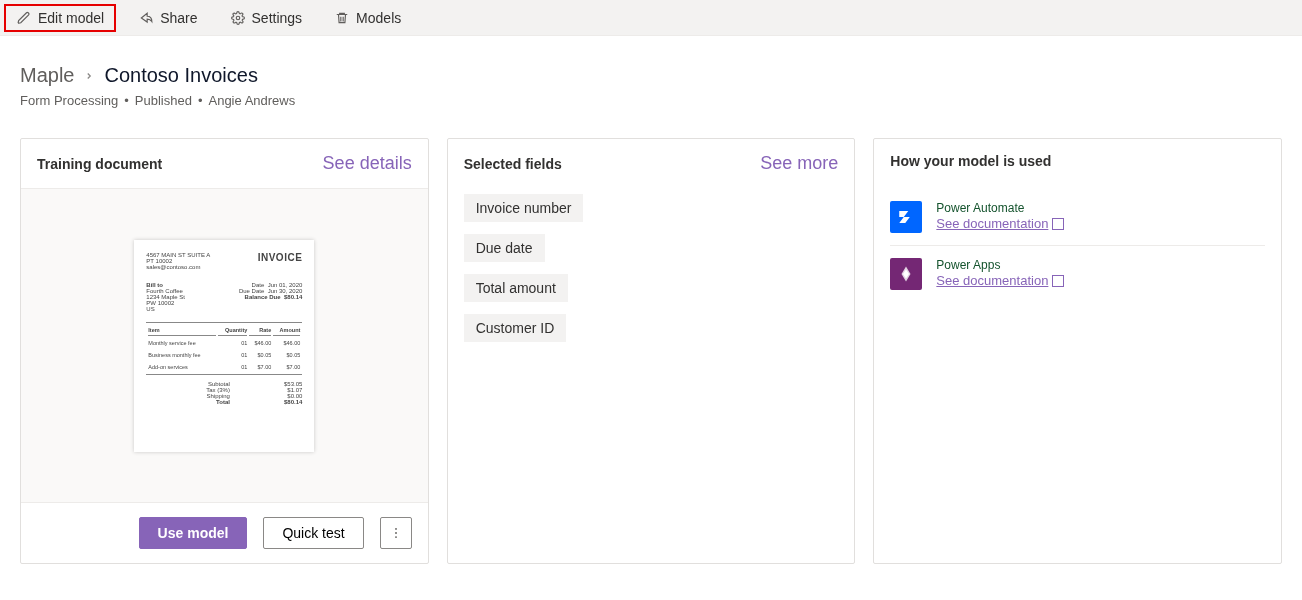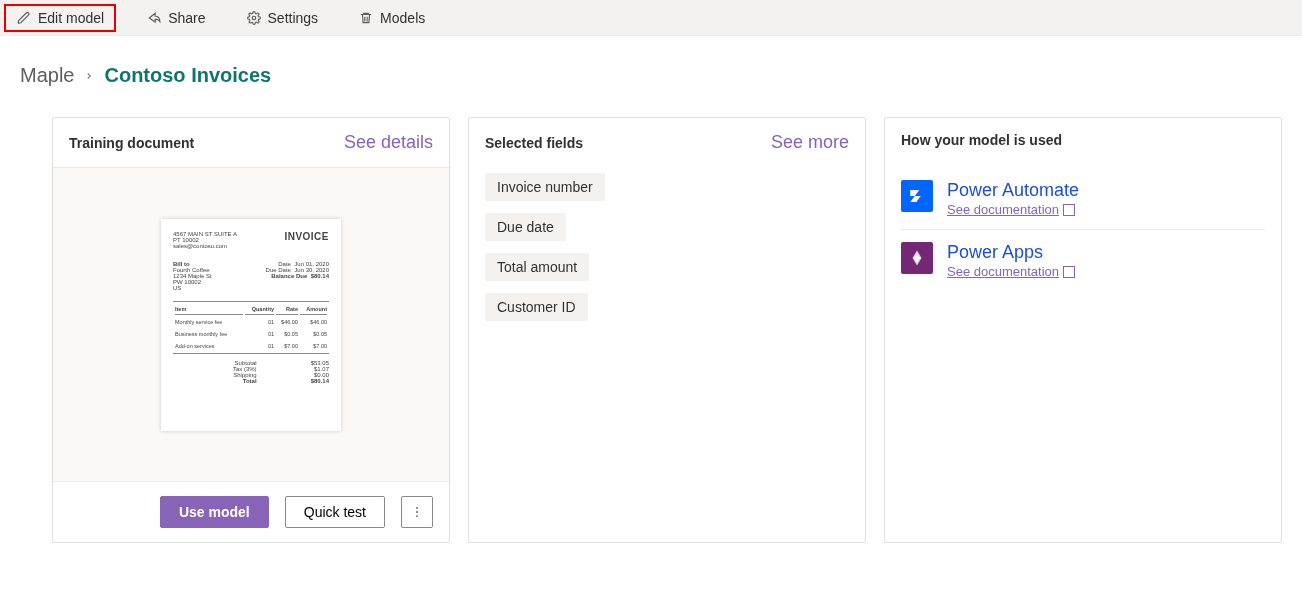--- a/index.html
+++ b/index.html
@@ -1,36 +1,36 @@
 <!DOCTYPE html>
 <html><head>
 <meta charset="utf-8">
 <style>
   * { box-sizing: border-box; margin: 0; padding: 0; }
   body { font-family: "Segoe UI", -apple-system, sans-serif; font-size: 14px; color: #323130; background: #ffffff; }
 
   
-  .cmdbar { background: #f3f2f1; border-bottom: 1px solid #edebe9; height: 36px; display: flex; align-items: center; padding: 12px 4px; gap: 20px; }
+  .cmdbar { background: #f3f2f1; border-bottom: 1px solid #edebe9; height: 36px; display: flex; align-items: center; padding: 12px 4px; gap: 12px; }
   .cmdbar-item { display: flex; align-items: center; gap: 6px; padding: 4px 10px; cursor: pointer; color: #323130; }
   .cmdbar-item .ico { width: 16px; height: 16px; display: inline-flex; align-items: center; justify-content: center; }
   .highlight-box { border: 2px solid #e60000; }
 
   
   .page-header { padding: 28px 20px 10px 20px; }
   .breadcrumb { display: flex; align-items: center; gap: 10px; }
   .breadcrumb-root { font-size: 20px; color: #605e5c; cursor: pointer; }
   .breadcrumb-sep { color: #8a8886; font-size: 14px; }
-  .breadcrumb-current { font-size: 20px; font-weight: 700; color: #0f766e; }
+  .breadcrumb-current { font-size: 20px; font-weight: 400; color: #0f172a; }
   .meta-line { margin-top: 6px; font-size: 13px; color: #605e5c; }
   .meta-sep { margin: 0 6px; }
 
   
   .cards { display: flex; gap: 18px; padding: 20px; align-items: stretch; }
   .card { border: 1px solid #e1dfdd; border-radius: 2px; background: #fff; display: flex; flex-direction: column; }
-  .card-training { width: 410px; height: 426px; margin-left: 32px; }
+  .card-training { width: 410px; height: 426px; }
   .card-fields   { width: 410px; height: 426px; }
   .card-usage    { width: 410px; height: 426px; }
 
   .card-head { display: flex; justify-content: space-between; align-items: center; padding: 14px 16px; border-bottom: 0; }
   .card-title { font-weight: 600; font-size: 14px; color: #323130; }
   .card-link { color: #8764b8; font-size: 18px; cursor: pointer; }
 
   .card-body { flex: 1; padding: 0 16px; }
   .card-body.doc-body { background: #faf9f8; border-top: 1px solid #edebe9; display:flex; align-items:center; justify-content:center; }
 
@@ -56,21 +56,21 @@
   
   .chip { display:inline-block; background:#f3f2f1; padding:6px 12px; margin:6px 0; border-radius:0; font-size:14px; color:#323130; }
 
   
   .usage-list { padding:6px 0; }
   .usage-row { display:flex; gap:14px; padding:12px 0; border-top:1px solid #edebe9; }
   .usage-row:first-child { border-top:none; }
   .usage-icon { width:32px; height:32px; border-radius:2px; display:flex; align-items:center; justify-content:center; flex:none; }
   .usage-icon.pa { background:#0066ff; }
   .usage-icon.papps { background:#742774; }
-  .usage-name { font-size:18px; color:#1d4ed8; }
+  .usage-name { font-size:12px; color:#14532d; }
   .usage-link { font-size:13px; color:#8764b8; text-decoration:underline; cursor:pointer; display:inline-flex; align-items:center; gap:4px; }
   .ext-ico { width:12px; height:12px; border:1px solid #8764b8; display:inline-block; position:relative; }
   .ext-ico::after { content:""; position:absolute; right:-1px; top:-1px; width:5px; height:5px; border-top:1px solid #8764b8; border-right:1px solid #8764b8; }
 
   svg { display:block; }
 </style>
 </head>
 <body>
 
 <div class="cmdbar">
@@ -111,20 +111,23 @@
 
 <div class="page-header">
   <div class="breadcrumb">
     <span class="breadcrumb-root">Maple</span>
     <span class="breadcrumb-sep">
       <svg width="10" height="10" viewBox="0 0 24 24" fill="none" stroke="#8a8886" stroke-width="3">
           <path d="M9 18l6-6-6-6"></path>
         </svg>
     </span>
     <span class="breadcrumb-current">Contoso Invoices</span>
+  </div>
+  <div class="meta-line">
+    <span>Form Processing</span><span class="meta-sep">•</span><span>Published</span><span class="meta-sep">•</span><span>Angie Andrews</span>
   </div>
 </div>
 
 <div class="cards">
 
   <div class="card card-training">
     <div class="card-head">
       <span class="card-title">Training document</span>
       <span class="card-link">See details</span>
     </div>

